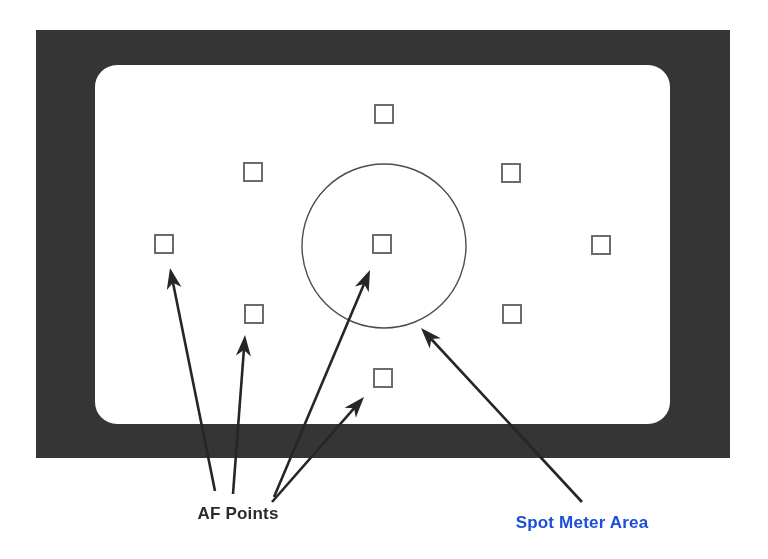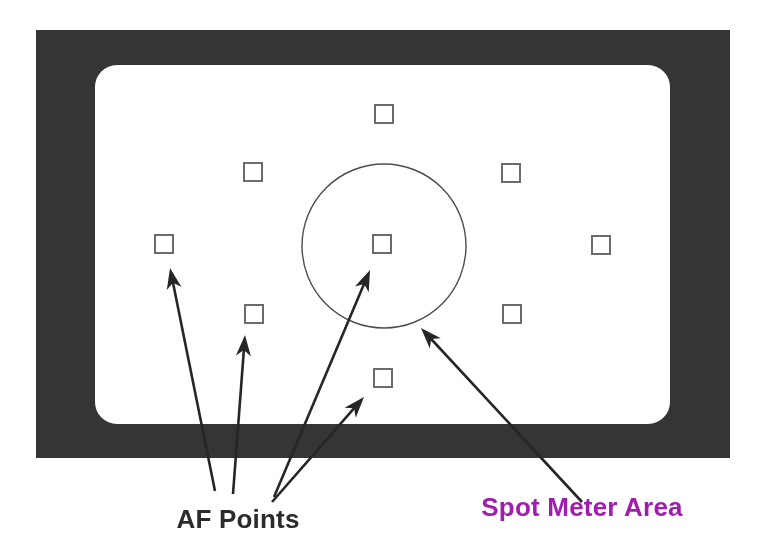--- a/index.html
+++ b/index.html
@@ -26,21 +26,21 @@
   #diagram-svg {
     position: absolute;
     left: 0;
     top: 0;
     width: 768px;
     height: 559px;
   }
   .diagram-label {
     position: absolute;
     color: #2b2b2b;
-    font-size: 26px;
+    font-size: 17px;
     font-weight: 600;
     letter-spacing: 0.2px;
     white-space: nowrap;
   }
 </style>
 </head>
 <body>
 
 <div id="stage">
   <div id="viewfinder-frame" style="left: 36px; top: 30px; width: 694px; height: 428px; background: rgb(53, 53, 53);"></div>
@@ -61,14 +61,14 @@
       <line x1="233" y1="494" x2="244.05175336466934" y2="347.56426791813135" stroke="#262626" stroke-width="2.6"></line>
       <polygon points="245,335 250.89831984476515,356.504879051249 243.8621040376032,350.0771215017576 235.94085803746597,355.37601400918874" fill="#262626"></polygon>
       <line x1="274" y1="497" x2="365.0922039136807" y2="281.60489282910913" stroke="#262626" stroke-width="2.6"></line>
       <polygon points="370,270 368.7280141591757,292.26279524275293 364.11064469641684,283.925871394931 354.91266555309335,286.4201808542776" fill="#262626"></polygon>
       <line x1="272" y1="502" x2="355.69645402396793" y2="406.47687312481924" stroke="#262626" stroke-width="2.6"></line>
       <polygon points="364,397 355.8017526142437,417.7373754318607 354.0357448287615,408.37224774978307 344.5197607989827,407.8522016508701" fill="#262626"></polygon>
       <line x1="582" y1="502" x2="429.55736103317025" y2="337.24832807311566" stroke="#262626" stroke-width="2.6"></line>
       <polygon points="421,328 440.76722557499545,338.3202128402105 431.2688332398043,339.0979936877388 429.7573112022387,348.5075474035084" fill="#262626"></polygon>
     </svg>
   <div class="diagram-label" id="label-af-points" style="top: 504px; left: 238px; transform: translateX(-50%); color: rgb(43, 43, 43);">AF Points</div>
-  <div class="diagram-label" id="label-spot-meter" style="top: 492px; left: 582px; transform: translateX(-50%); color: #a21caf;">Spot Meter Area</div>
+  <div class="diagram-label" id="label-spot-meter" style="top: 513px; left: 582px; transform: translateX(-50%); color: #1d4ed8;">Spot Meter Area</div>
 </div>
 
 </body></html>

